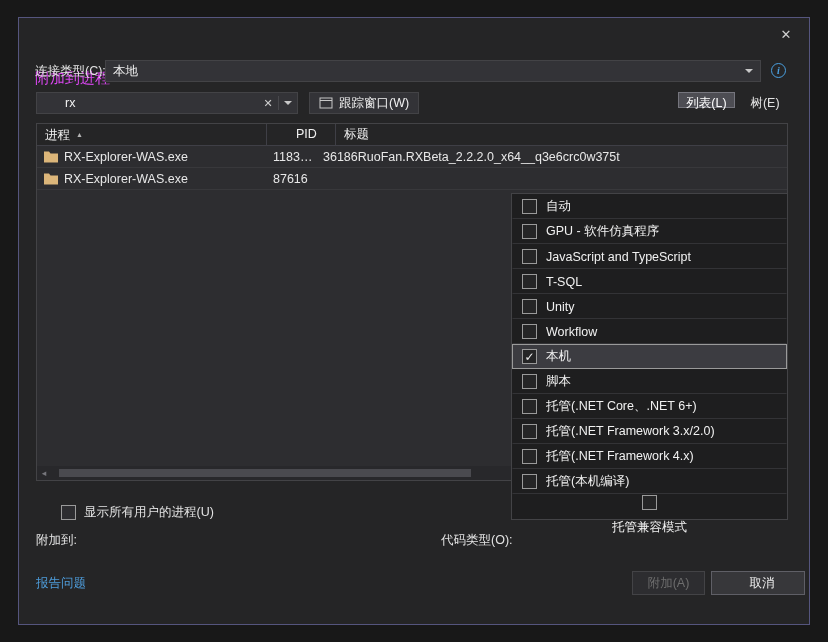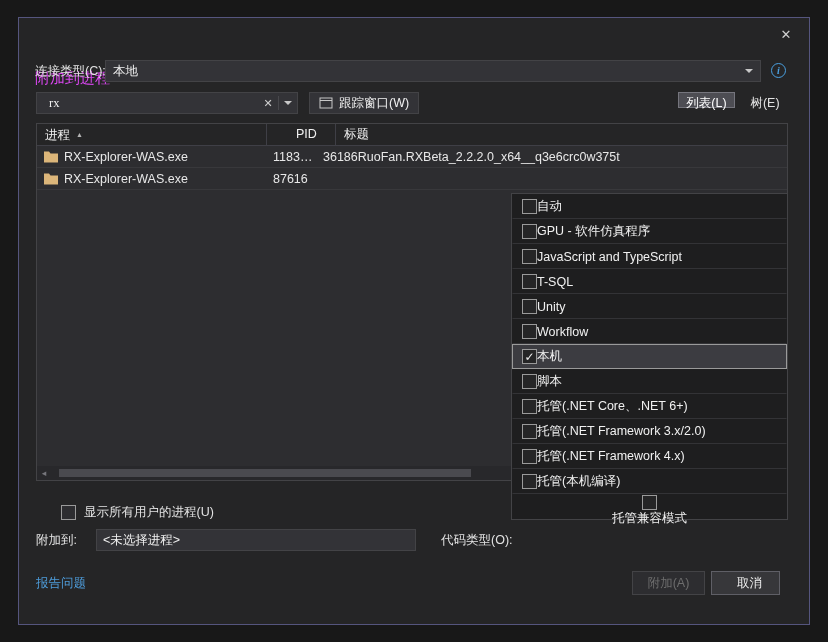--- a/index.html
+++ b/index.html
@@ -31,21 +31,21 @@
   
   .conn-label { left: 16px; top: 42px; }
   .conn-combo { left: 86px; top: 42px; width: 656px; }
   .info { position: absolute; left: 752px; top: 45px; width: 15px; height: 15px; border-radius: 50%;
     border: 1px solid #4aa0e0; color: #4aa0e0; font-size: 10px; line-height: 13px; text-align: center;
     font-family: "Liberation Serif", serif; font-style: italic; font-weight: bold; }
   
   .search-box { position: absolute; left: 17px; top: 74px; width: 262px; height: 22px;
     background: #333337; border: 1px solid #434346; display: flex; align-items: center; }
   .search-box input { flex: 1; background: transparent; border: none; color: #f1f1f1;
-    font-family: Liberation Serif, serif; font-size: 12.5px; padding: 0 12px; outline: none; min-width: 0; }
+    font-family: Liberation Sans, sans-serif; font-size: 12.5px; padding: 0 20px; outline: none; min-width: 0; margin-left: 8px; }
   .sb-clear { width: 20px; text-align: center; color: #cfcfcf; font-size: 11px; }
   .sb-sep { width: 1px; height: 14px; background: #48484c; }
   .sb-drop { width: 18px; display: flex; justify-content: center; }
   .track-btn { position: absolute; left: 290px; top: 74px; height: 22px; padding: 0 9px;
     background: #333337; border: 1px solid #434346; color: #f1f1f1; display: flex; align-items: center; gap: 6px; }
   .list-btn { position: absolute; left: 659px; top: 74px; width: 57px; height: 16px;
     background: #4d4d53; border: 1px solid #75757d; color: #ffffff; text-align: center; line-height: 20px; }
   .tree-btn { position: absolute; left: 723px; top: 74px; width: 46px; height: 22px;
     color: #e3e3e3; text-align: center; line-height: 22px; }
   
@@ -67,42 +67,42 @@
   .folder { display: inline-flex; }
   
   .hscroll { position: absolute; left: 0; right: 0; bottom: 0; height: 14px; background: #28282b; }
   .hs-arrow { position: absolute; top: 0; width: 14px; height: 14px; color: #76767c; font-size: 9px;
     line-height: 14px; text-align: center; }
   .hs-arrow.left { left: 0; } .hs-arrow.right { right: 0; }
   .hs-thumb { position: absolute; left: 22px; top: 3px; width: 412px; height: 8px; background: #4a4a4f; }
   
   .popup { position: absolute; left: 492px; top: 175px; width: 277px; height: 327px;
     background: #1e1e1f; border: 1px solid #434346; z-index: 10; }
-  .ct-item { height: 25px; display: flex; align-items: center; padding: 0 9px; 
+  .ct-item { height: 25px; display: flex; align-items: center; padding: 0 9px; gap: 9px;
     border: 1px solid transparent; border-bottom: 1px solid #333336; }
   .ct-item:last-child { border-bottom-color: transparent; flex-direction: column; }
   .ct-item.selected { background: #3c3c41; border: 1px solid #9a9a9a; }
   .cb { width: 15px; height: 15px; border: 1px solid #9a9a9a; background: #252526; flex: 0 0 auto;
     display: flex; align-items: center; justify-content: center; }
   .check { color: #f1f1f1; font-size: 12px; line-height: 1; }
   .ct-label { color: #f1f1f1; }
   
   .sa-cb { position: absolute; left: 42px; top: 487px; width: 15px; height: 15px;
     border: 1px solid #9a9a9a; background: #2d2d30; }
   .sa-label { position: absolute; left: 65px; top: 486px; line-height: 17px; color: #e3e3e3; }
   
   .attach-label { left: 17px; top: 511px; }
   .attach-input { left: 77px; top: 511px; width: 320px; }
   .ct-combo-label { left: 422px; top: 511px; }
   .ct-combo { left: 492px; top: 511px; width: 277px; }
   
   .report { position: absolute; left: 17px; top: 557px; color: #4e9ddb; text-decoration: none; }
   .btn { position: absolute; top: 553px; height: 24px; text-align: center; line-height: 22px; }
   .btn.attach { left: 613px; width: 73px; background: #2d2d30; border: 1px solid #434346; color: #6d6d6d; }
-  .btn.cancel { left: 692px; width: 69px; background: #37373a; border: 1px solid #5f5f66; color: #f1f1f1; padding-left: 8px; }
+  .btn.cancel { left: 692px; width: 94px; background: #37373a; border: 1px solid #5f5f66; color: #f1f1f1; padding-left: 8px; }
 </style>
 </head>
 <body>
 
 <div class="dialog">
 
   <span class="title">附加到进程</span>
   <span class="close">✕</span>
 
   <span class="lbl conn-label">连接类型(C):</span>
@@ -263,21 +263,20 @@
           <span class="check"></span>
         </span>
     <span class="ct-label">托管兼容模式</span>
   </div>
 </div>
 
   <div class="sa-cb"></div>
   <span class="sa-label">显示所有用户的进程(U)</span>
 
   <span class="lbl attach-label">附加到:</span>
-  <input class="txt attach-input" readonly="" value="&lt;未选择进程&gt;" style="">
 
   <span class="lbl ct-combo-label">代码类型(O):</span>
 
   <a class="report" href="#">报告问题</a>
   <div class="btn attach">附加(A)</div>
   <div class="btn cancel">取消</div>
 
 </div>
 
 </body></html>

